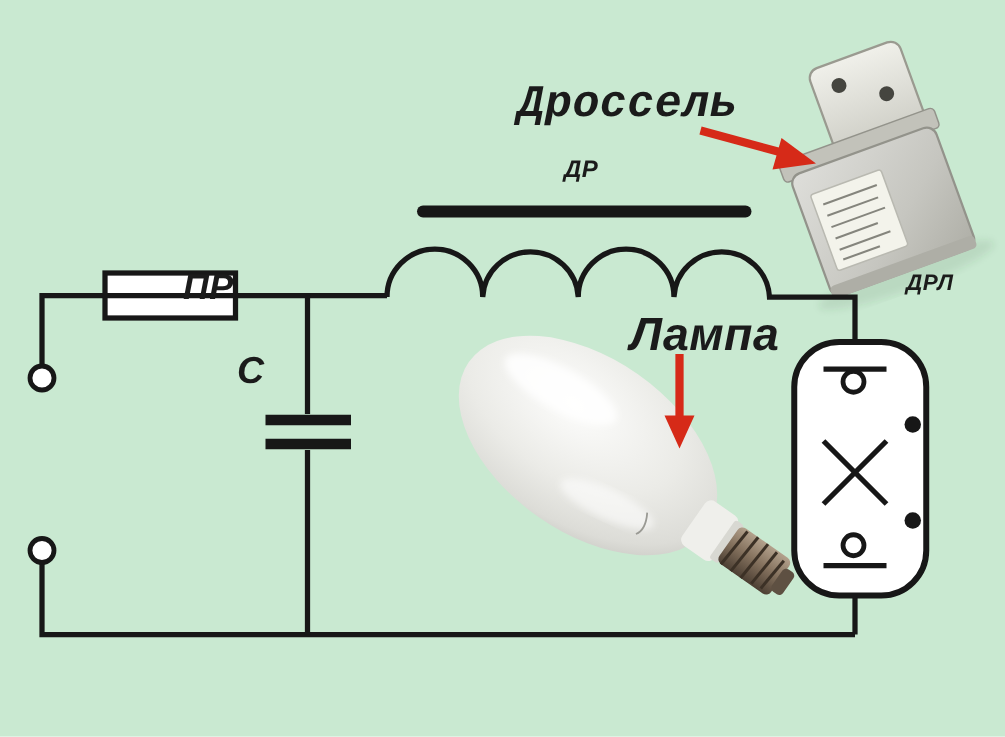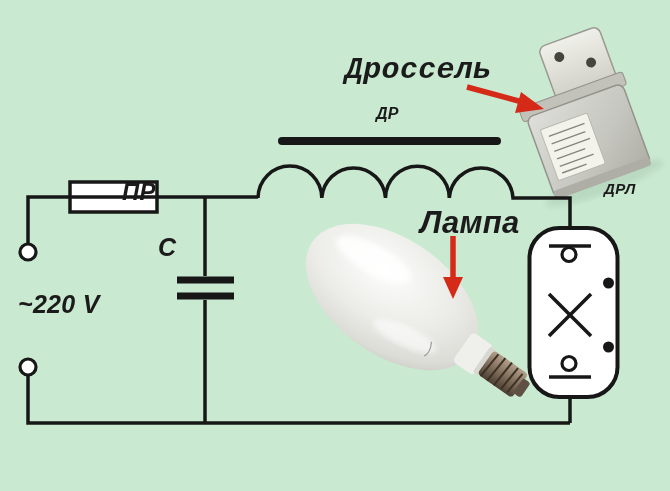--- a/index.html
+++ b/index.html
@@ -153,16 +153,15 @@
     <g fill="#d62a18">
       <line x1="453" y1="236" x2="453" y2="281" stroke="#d62a18" stroke-width="5.5"></line>
       <polygon points="453,299 443,277 463,277"></polygon>
     </g>
   </svg>
 
   <div class="lbl lbl-choke">Дроссель</div>
   <div class="lbl lbl-dr">ДР</div>
   <div class="lbl lbl-pr">ПР</div>
   <div class="lbl lbl-cap">С</div>
-  <div class="lbl lbl-voltage">~220 V</div>
   <div class="lbl lbl-lamp">Лампа</div>
   <div class="lbl lbl-drl">ДРЛ</div>
 </div>
 
 </body></html>

